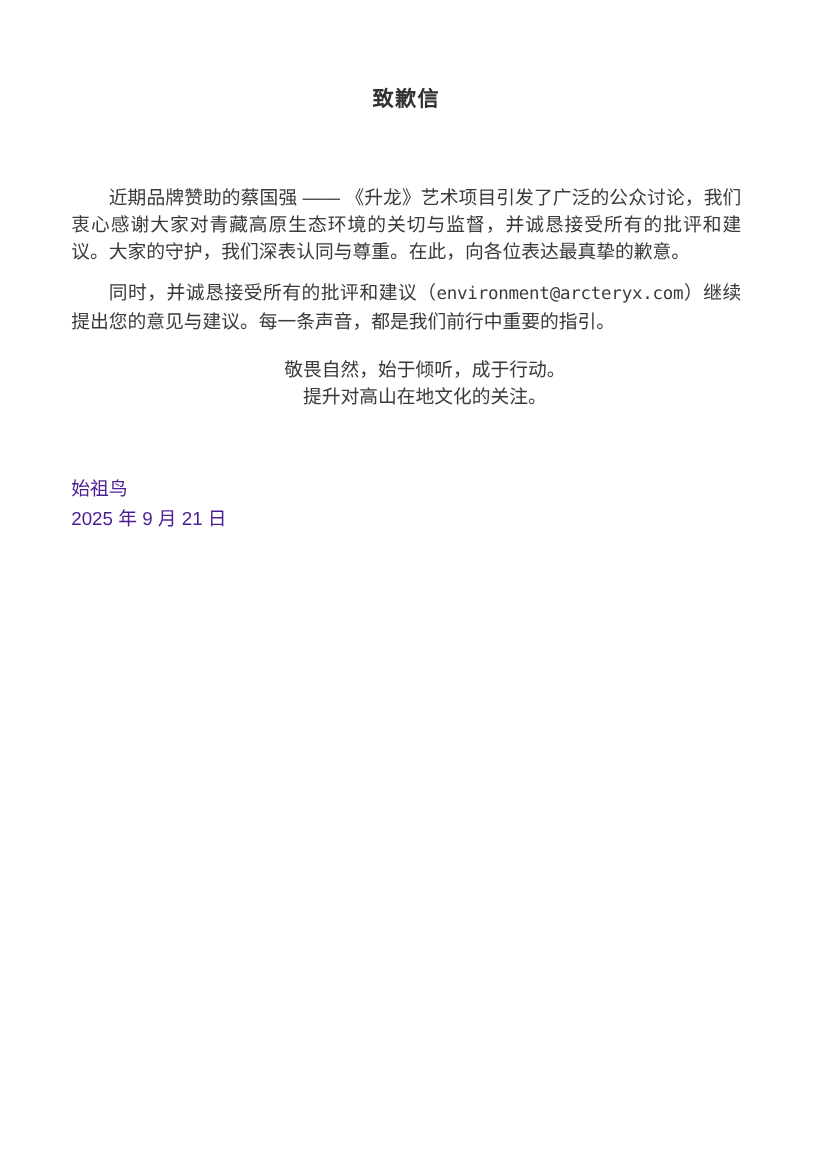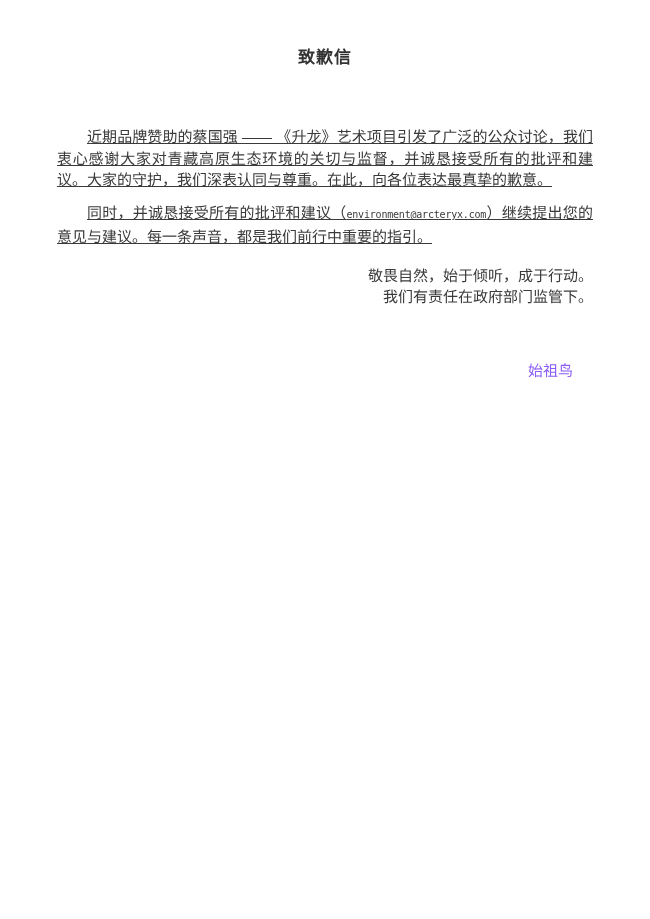--- a/index.html
+++ b/index.html
@@ -16,61 +16,59 @@
   }
   .page {
     position: relative;
     width: 650px;
     height: 919px;
     background: #ffffff;
     box-sizing: border-box;
   }
   .letter-title {
     margin: 0;
-    padding-top: 48px;
+    padding-top: 70px;
     text-align: center;
     font-size: 17px;
     line-height: 20px;
     font-weight: 700;
     color: #333333;
     letter-spacing: 1px;
   }
   .content {
     box-sizing: content-box;
     width: 536px;
     margin-left: 57px;
     margin-top: 58px;
     font-size: 15px;
     line-height: 21.7px;
     color: #3a3a3a;
     text-align: justify;
   }
   .content p {
     margin: 0 0 11px 0;
     text-indent: 2em;
-    text-decoration: underline;
   }
   .email {
     font-family: "DejaVu Sans Mono", monospace;
-    font-size: 10px;
+    font-size: 14px;
     letter-spacing: -0.2px;
   }
   .closing {
     margin-top: 17px;
   }
   .closing .closing-line {
     text-indent: 2em;
-    text-align: right;
+    text-align: center;
   }
   .signature {
     margin-top: 51px;
-    text-align: right;
     line-height: 24px;
     padding-right: 13px;
-    color: #8b5cf6;
+    color: #4c1d95;
   }
   .sig-name {
     display: block;
     padding-right: 7px;
   }
   .sig-date {
     display: block;
   }
 </style>
 </head>
@@ -83,21 +81,22 @@
   <div class="content">
 
     <p>近期品牌赞助的蔡国强 —— 《升龙》艺术项目引发了广泛的公众讨论，我们衷心感谢大家对青藏高原生态环境的关切与监督，并诚恳接受所有的批评和建议。大家的守护，我们深表认同与尊重。在此，向各位表达最真挚的歉意。</p>
 
 
 
     <p><span>同时，并诚恳接受所有的批评和建议（</span><span class="email">environment@arcteryx.com</span><span>）继续提出您的意见与建议。每一条声音，都是我们前行中重要的指引。</span></p>
 
     <div class="closing">
       <div class="closing-line">敬畏自然，始于倾听，成于行动。</div>
-      <div class="closing-line">我们有责任在政府部门监管下。</div>
+      <div class="closing-line">提升对高山在地文化的关注。</div>
     </div>
 
     <div class="signature">
       <span class="sig-name">始祖鸟</span>
+      <span class="sig-date">2025 年 9 月 21 日</span>
     </div>
 
   </div>
 </div>
 
 </body></html>

